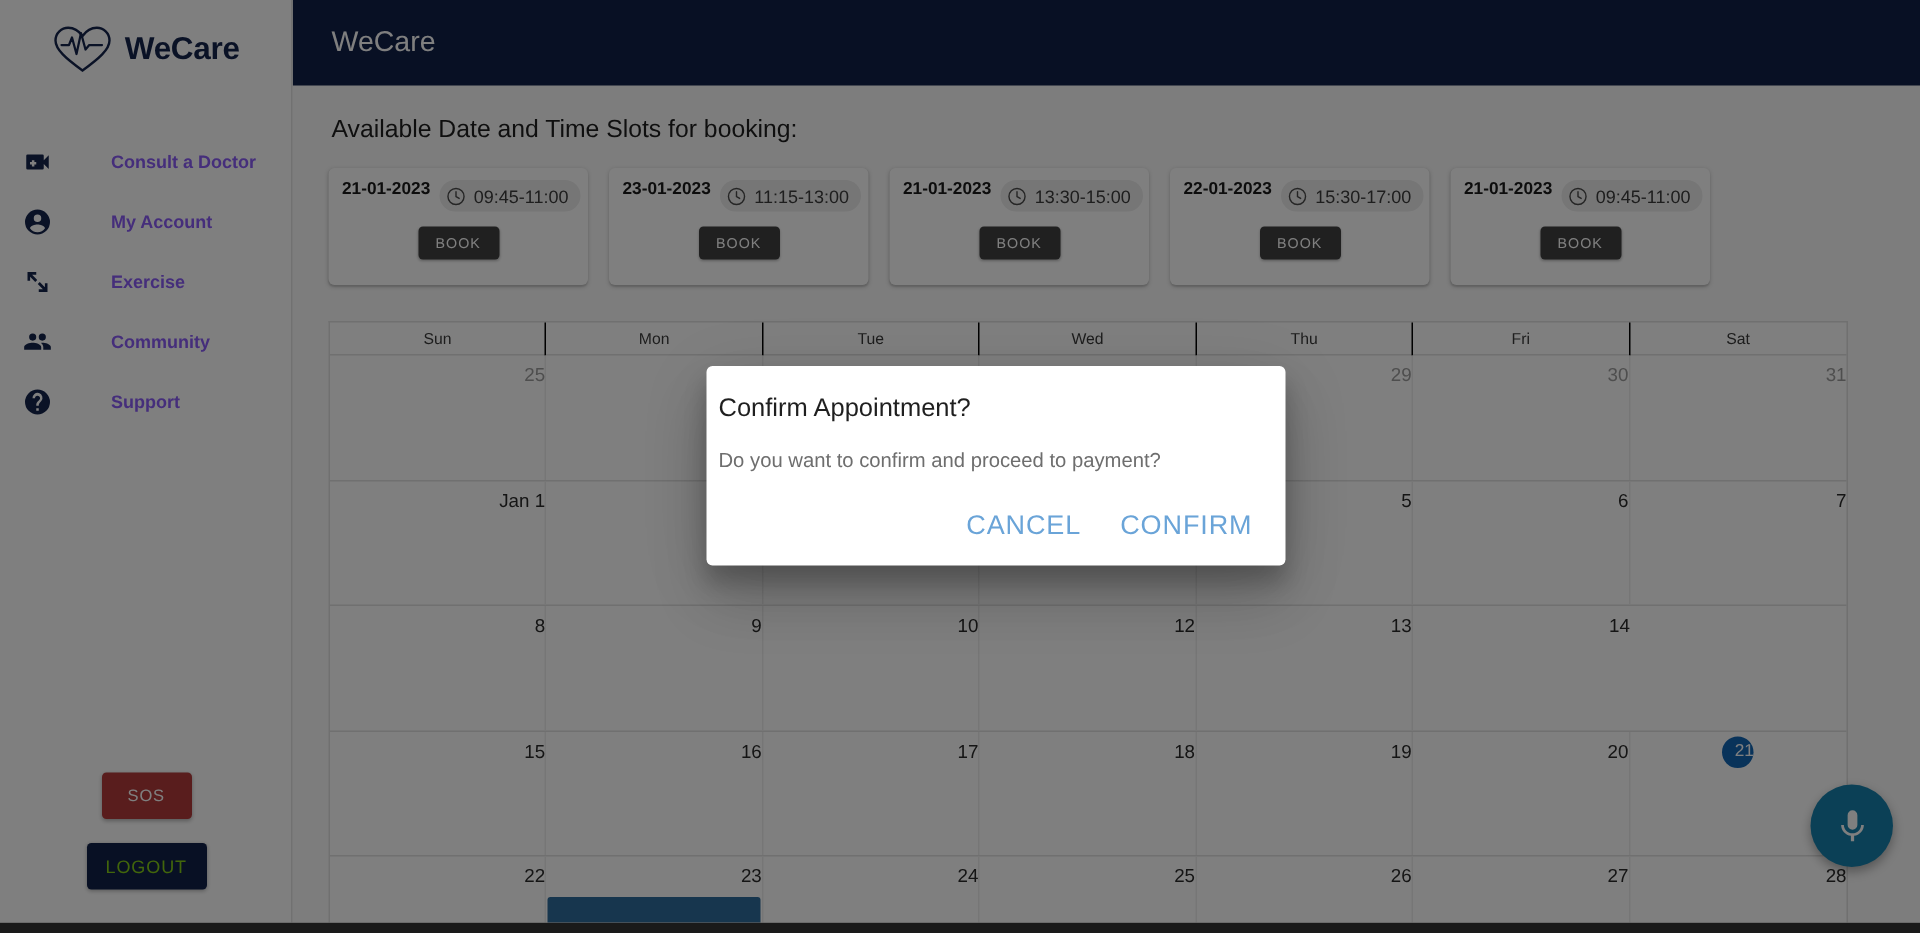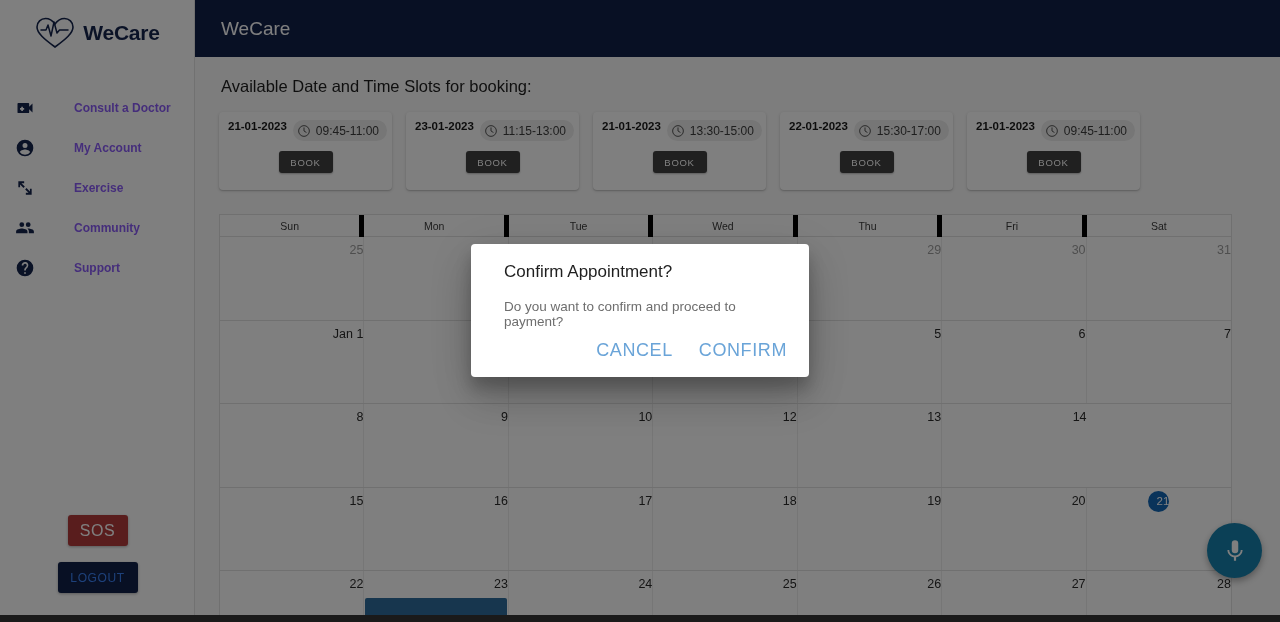--- a/index.html
+++ b/index.html
@@ -72,29 +72,29 @@
     display: flex;
     flex-direction: column;
     align-items: center;
     gap: 16px;
   }
   .btn-sos {
     width: 60px; height: 31px;
     background: #b23b3b;
     color: #ffffff;
     border: none; border-radius: 3px;
-    font-size: 16px; font-weight: 500;
+    font-size: 11px; font-weight: 500;
     letter-spacing: 0.6px;
     cursor: pointer;
     box-shadow: 0 1px 3px rgba(0,0,0,.3);
   }
   .btn-logout {
     width: 80px; height: 31px;
     background: #102049;
-    color: #3b82f6;
+    color: #84cc16;
     border: none; border-radius: 3px;
     font-size: 12px; font-weight: 500;
     letter-spacing: 0.6px;
     cursor: pointer;
     box-shadow: 0 1px 3px rgba(0,0,0,.3);
   }
 
   
   .main {
     position: absolute;
@@ -193,21 +193,21 @@
     display: grid;
     grid-template-columns: repeat(7, 1fr);
     height: 22px;
     border-bottom: 1px solid #e0e0e0;
   }
   .cal-head div {
     font-size: 10.5px;
     color: #3a3a3a;
     text-align: center;
     line-height: 22px;
-    border-right: 5px solid #000000;
+    border-right: 1px solid #000000;
   }
   .cal-head div:last-child { border-right: none; }
 
   .cal-row {
     display: grid;
     grid-template-columns: repeat(7, 1fr);
     height: 83.5px;
     border-bottom: 1px solid #e0e0e0;
   }
   .cal-cell {
@@ -260,26 +260,26 @@
   .scrim {
     position: absolute;
     left: 0; top: 0;
     width: 1280px; height: 615px;
     background: rgba(0,0,0,.5);
     z-index: 10;
   }
   .modal {
     position: absolute;
     left: 471px; top: 244px;
-    width: 338px; height: 133px;
+    width: 386px; height: 133px;
     background: #ffffff;
     border-radius: 4px;
     box-shadow: 0 11px 15px rgba(0,0,0,.20), 0 9px 46px rgba(0,0,0,.12), 0 24px 38px rgba(0,0,0,.14);
     z-index: 11;
-    padding: 18px 22px 0 33px;
+    padding: 18px 22px 0 8px;
   }
   .modal-title {
     font-size: 17px;
     color: #1f1f1f;
     font-weight: 400;
   }
   .modal-body {
     margin-top: 17px;
     font-size: 13.5px;
     color: #6e6e6e;

